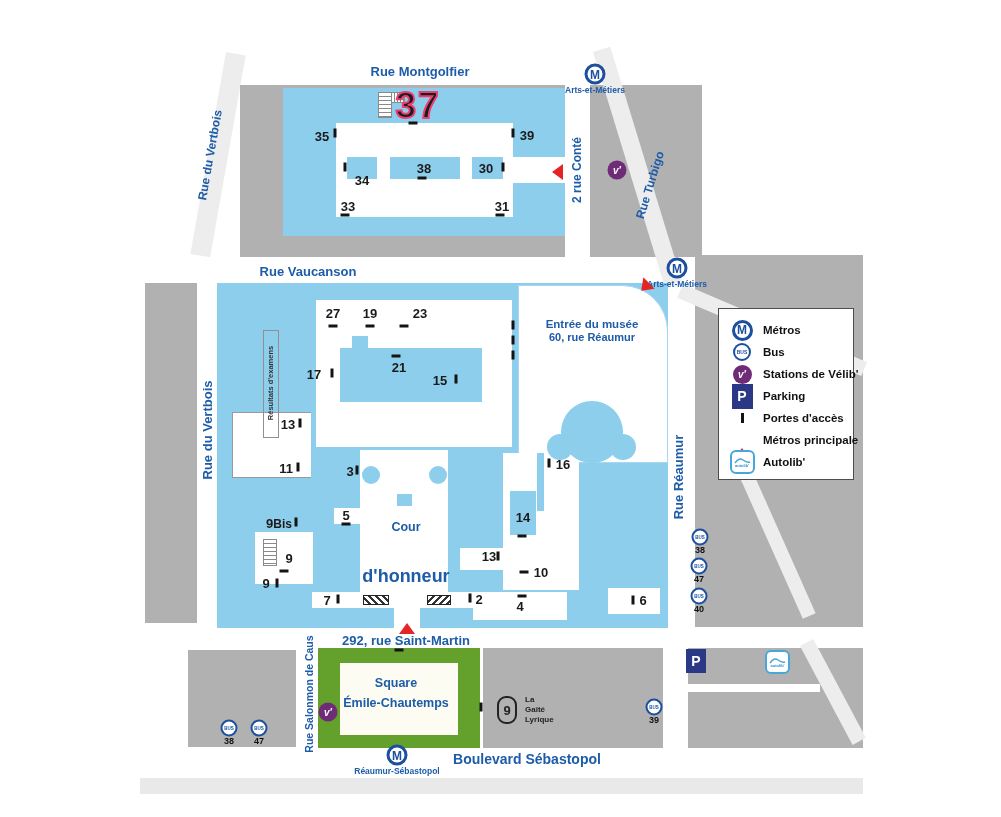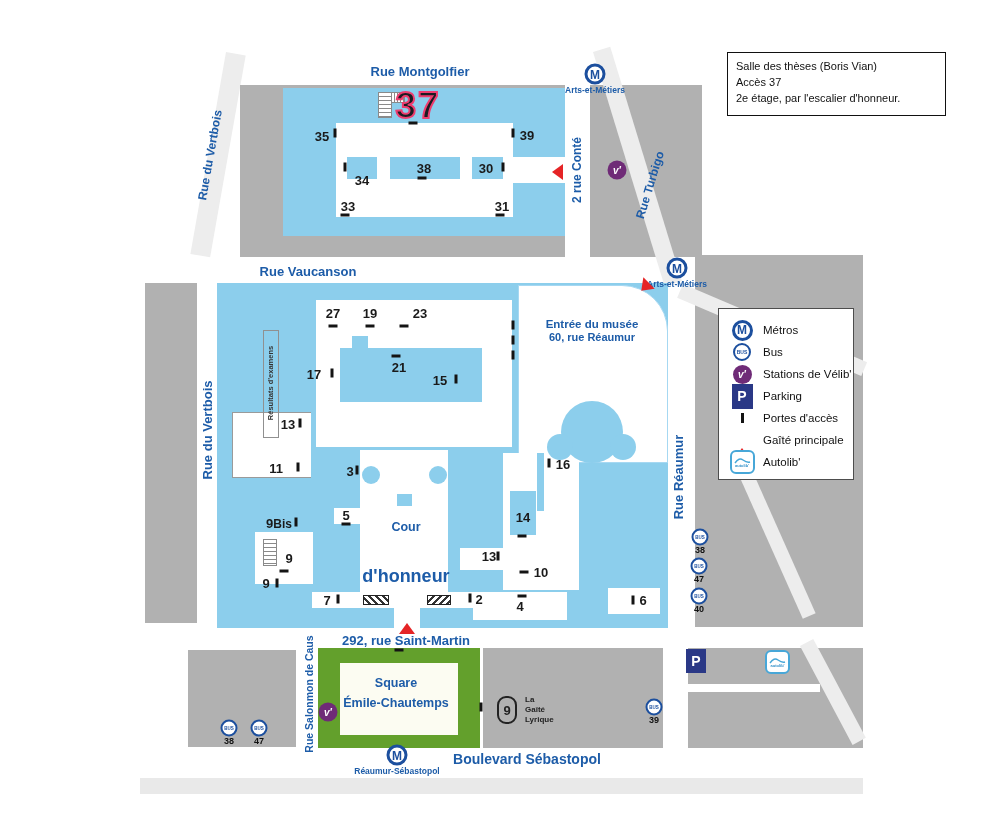--- a/index.html
+++ b/index.html
@@ -59,21 +59,21 @@
   .black-label{position:absolute;color:#222;font-weight:700;white-space:nowrap;z-index:28;}
 
   
   #info-box{position:absolute;left:727px;top:52px;width:201px;height:50px;background:#fff;
             border:1.5px solid #111;padding:6px 8px;font-size:11px;color:#111;line-height:1.45;z-index:40;}
   
   #legend{position:absolute;left:718px;top:308px;width:136px;height:172px;background:#fff;
           border:1.5px solid #4d4d4d;box-sizing:border-box;padding:10px 8px 6px 10px;z-index:40;
           display:flex;flex-direction:column;justify-content:space-between;}
   .lrow{display:flex;align-items:center;gap:8px;height:22px;}
-  .lrow .lbl{font-size:11.5px;font-weight:400;color:#111;white-space:nowrap;}
+  .lrow .lbl{font-size:11.5px;font-weight:700;color:#111;white-space:nowrap;}
   .lic{width:26px;display:flex;align-items:center;justify-content:center;flex:0 0 26px;}
   .lic .m{width:21px;height:21px;border-radius:50%;background:#fff;border:3px solid #1C4F9E;box-sizing:border-box;
           color:#1C4F9E;font-weight:800;font-size:12px;display:flex;align-items:center;justify-content:center;}
   .lic .b{width:18px;height:18px;border-radius:50%;background:#fff;border:2.5px solid #1C4F9E;box-sizing:border-box;
           color:#1C4F9E;font-weight:800;font-size:5px;display:flex;align-items:center;justify-content:center;}
   .lic .v{width:19px;height:19px;border-radius:50%;background:#6F2B77;color:#fff;font-size:10px;font-weight:800;
           font-style:italic;display:flex;align-items:center;justify-content:center;}
   .lic .p{width:21px;height:25px;background:#2A3886;color:#fff;font-weight:800;font-size:14px;
           display:flex;align-items:center;justify-content:center;}
   .lic .g{width:3px;height:10px;background:#141414;}
@@ -144,25 +144,20 @@
 
   <div class="abs gray" style="left:188px;top:650px;width:108px;height:97px;"></div>
   <div class="abs green" style="left:318px;top:648px;width:162px;height:100px;"></div>
   <div class="abs cream" style="left:340px;top:663px;width:118px;height:72px;"></div>
   <div class="abs gray" style="left:483px;top:648px;width:180px;height:100px;"></div>
   <div class="abs gray" style="left:688px;top:648px;width:175px;height:100px;"></div>
   <div class="abs white" style="left:688px;top:684px;width:132px;height:8px;"></div>
   <div class="abs strip" style="left:800px;top:646px;width:15px;height:112px;transform:rotate(-28deg);transform-origin:top left;"></div>
   <div class="abs band" style="left:140px;top:778px;width:723px;height:16px;"></div>
 
-  <div id="info-box">
-    <div>Salle des thèses (Boris Vian)</div>
-    <div>Accès 37</div>
-    <div>2e étage, par l'escalier d'honneur.</div>
-  </div>
 
   <div id="legend">
     <div class="lrow">
       <span class="lic">
           <span class="m">M</span>
         </span>
       <span class="lbl">Métros</span>
     </div>
     <div class="lrow">
       <span class="lic">
@@ -185,21 +180,21 @@
     <div class="lrow">
       <span class="lic">
           <span class="g"></span>
         </span>
       <span class="lbl">Portes  d'accès</span>
     </div>
     <div class="lrow">
       <span class="lic">
         <span class="ar"><span class="hd"></span><span class="st"></span></span>
       </span>
-      <span class="lbl">Gaîté  principale</span>
+      <span class="lbl">Métros  principale</span>
     </div>
     <div class="lrow">
       <span class="lic">
         <span class="au">
             <svg width="17" height="8" viewBox="0 0 17 8">
               <path d="M1,7 Q5,1 9,4 T16,6" fill="none" stroke="#47A7D8" stroke-width="1.4"></path>
             </svg>
             <span class="t">autolib'</span>
           </span>
       </span>
@@ -238,21 +233,21 @@
     <div class="bnum" style="left: 486px; top: 168px;">30</div>
     <div class="bnum" style="left: 348px; top: 206px;">33</div>
     <div class="bnum" style="left: 502px; top: 206px;">31</div>
     <div class="bnum" style="left: 333px; top: 313px;">27</div>
     <div class="bnum" style="left: 370px; top: 313px;">19</div>
     <div class="bnum" style="left: 420px; top: 313px;">23</div>
     <div class="bnum" style="left: 314px; top: 374px;">17</div>
     <div class="bnum" style="left: 399px; top: 367px;">21</div>
     <div class="bnum" style="left: 440px; top: 380px;">15</div>
     <div class="bnum" style="left: 288px; top: 424px;">13</div>
-    <div class="bnum" style="left: 276px; top: 468px;">11</div>
+    <div class="bnum" style="left: 286px; top: 468px;">11</div>
     <div class="bnum" style="left: 279px; top: 523px;">9<span class="sub">Bis</span></div>
     <div class="bnum" style="left: 289px; top: 558px;">9</div>
     <div class="bnum" style="left: 266px; top: 583px;">9</div>
     <div class="bnum" style="left: 350px; top: 471px;">3</div>
     <div class="bnum" style="left: 346px; top: 515px;">5</div>
     <div class="bnum" style="left: 563px; top: 464px;">16</div>
     <div class="bnum" style="left: 523px; top: 517px;">14</div>
     <div class="bnum" style="left: 489px; top: 556px;">13</div>
     <div class="bnum" style="left: 541px; top: 572px;">10</div>
     <div class="bnum" style="left: 327px; top: 600px;">7</div>

